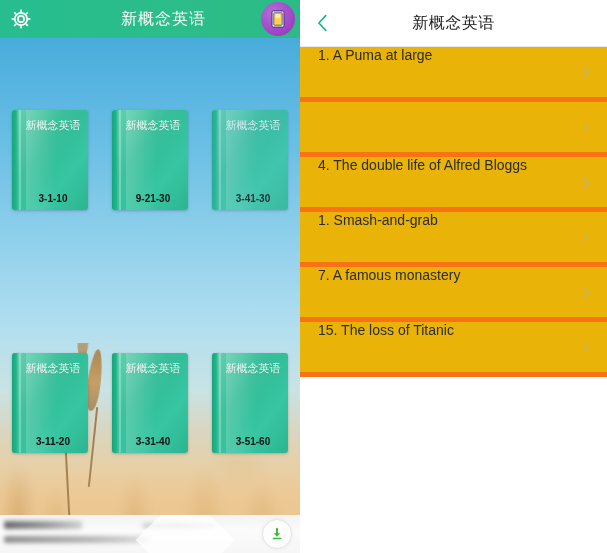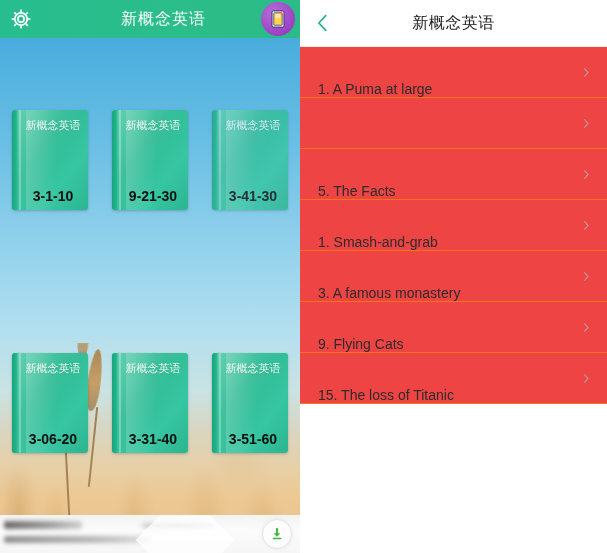--- a/index.html
+++ b/index.html
@@ -182,21 +182,21 @@
     font-family: "DejaVu Sans", "Liberation Sans", sans-serif;
     text-shadow: 0 1px 1px rgba(0,0,0,0.10);
     letter-spacing: 0px;
   }
   .book .bk-range {
     position: absolute;
     left: 9px;
     right: 3px;
     bottom: 6px;
     text-align: center;
-    font-size: 14px;
+    font-size: 10px;
     font-weight: bold;
     color: #101010;
     font-family: "Liberation Sans", sans-serif;
   }
   .book .sheen {
     position: absolute;
     left: 14px;
     top: 0;
     width: 30px;
     height: 100%;
@@ -297,23 +297,23 @@
     padding-right: 40px;
     letter-spacing: 0.5px;
   }
   .lesson-list {
     position: relative;
   }
   .lesson-row {
     position: relative;
     height: 50px;
     display: flex;
-    align-items: flex-end;
-    border-bottom: 1px solid #f97316;
-    background: #ef4444;
+    align-items: flex-start;
+    border-bottom: 5px solid #f97316;
+    background: #eab308;
     cursor: pointer;
   }
   .lesson-label {
     margin-left: 18px;
     font-size: 14px;
     color: #2c2c2c;
     font-family: "Liberation Sans", sans-serif;
   }
   .row-chevron {
     position: absolute;
@@ -403,21 +403,21 @@
         <div class="bk-range">3-41-30</div>
       </div>
     </div>
 
     <div class="books-row row2">
       <div class="book b-c0">
         <span class="spine"></span>
         <span class="spine-line"></span>
         <span class="sheen"></span>
         <div class="bk-title">新概念英语</div>
-        <div class="bk-range">3-06-20</div>
+        <div class="bk-range">3-11-20</div>
       </div>
       <div class="book b-c1">
         <span class="spine"></span>
         <span class="spine-line"></span>
         <span class="sheen"></span>
         <div class="bk-title">新概念英语</div>
         <div class="bk-range">3-31-40</div>
       </div>
       <div class="book b-c2">
         <span class="spine"></span>
@@ -462,45 +462,37 @@
         </span>
       </div>
       <div class="lesson-row">
         <span class="row-chevron">
           <svg viewBox="0 0 12 16" width="9" height="13" aria-hidden="true">
               <path d="M3.5 3 L8 8 L3.5 13" fill="none" stroke="#b0b0b0" stroke-width="1.4" stroke-linecap="round" stroke-linejoin="round"></path>
             </svg>
         </span>
       </div>
       <div class="lesson-row">
-        <span class="lesson-label">5. The Facts</span>
+        <span class="lesson-label">4. The double life of Alfred Bloggs</span>
         <span class="row-chevron">
           <svg viewBox="0 0 12 16" width="9" height="13" aria-hidden="true">
               <path d="M3.5 3 L8 8 L3.5 13" fill="none" stroke="#b0b0b0" stroke-width="1.4" stroke-linecap="round" stroke-linejoin="round"></path>
             </svg>
         </span>
       </div>
       <div class="lesson-row">
         <span class="lesson-label">1. Smash-and-grab</span>
         <span class="row-chevron">
           <svg viewBox="0 0 12 16" width="9" height="13" aria-hidden="true">
               <path d="M3.5 3 L8 8 L3.5 13" fill="none" stroke="#b0b0b0" stroke-width="1.4" stroke-linecap="round" stroke-linejoin="round"></path>
             </svg>
         </span>
       </div>
       <div class="lesson-row">
-        <span class="lesson-label">3. A famous monastery</span>
-        <span class="row-chevron">
-          <svg viewBox="0 0 12 16" width="9" height="13" aria-hidden="true">
-              <path d="M3.5 3 L8 8 L3.5 13" fill="none" stroke="#b0b0b0" stroke-width="1.4" stroke-linecap="round" stroke-linejoin="round"></path>
-            </svg>
-        </span>
-      </div>
-      <div class="lesson-row">
-        <span class="lesson-label">9. Flying Cats</span>
+        <span class="lesson-label">7. A famous monastery</span>
         <span class="row-chevron">
           <svg viewBox="0 0 12 16" width="9" height="13" aria-hidden="true">
               <path d="M3.5 3 L8 8 L3.5 13" fill="none" stroke="#b0b0b0" stroke-width="1.4" stroke-linecap="round" stroke-linejoin="round"></path>
             </svg>
         </span>
       </div>
       <div class="lesson-row">
         <span class="lesson-label">15. The loss of Titanic</span>
         <span class="row-chevron">
           <svg viewBox="0 0 12 16" width="9" height="13" aria-hidden="true">

